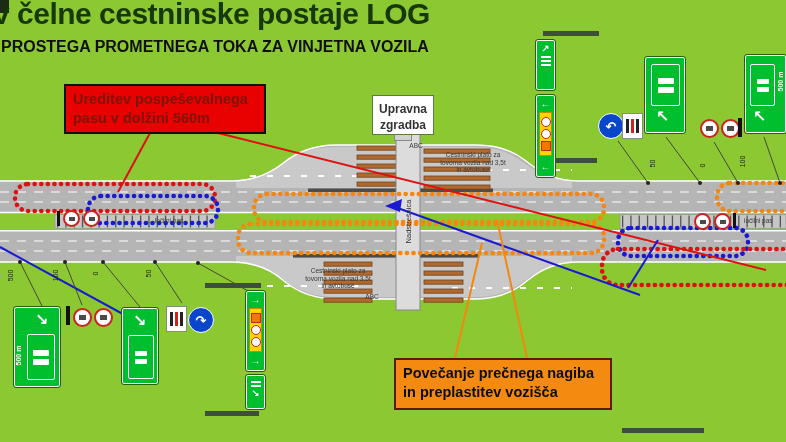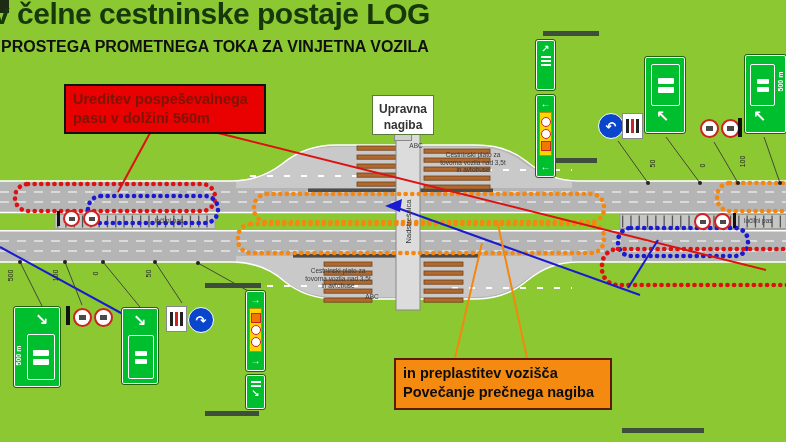--- a/index.html
+++ b/index.html
@@ -149,28 +149,28 @@
 
   <div class="abs" style="left:0;top:2;width:9px;height:13px;background:#1d2b14;"></div>
   <div class="abs title" style="left:-7px;top:-3px;">v čelne cestninske postaje LOG</div>
   <div class="abs subtitle" style="left:1px;top:38px;">PROSTEGA PROMETNEGA TOKA ZA VINJETNA VOZILA</div>
 
   <div class="abs annbox redbox" style="left:64px;top:84px;width:202px;height:50px;">
     <div>Ureditev pospeševalnega</div>
     <div>pasu v dolžini 560m</div>
   </div>
   <div class="abs annbox orangebox" style="left:394px;top:358px;width:218px;height:52px;">
+    <div>Povečanje prečnega nagiba</div>
     <div>in preplastitev vozišča</div>
-    <div>Povečanje prečnega nagiba</div>
   </div>
 
   <div class="abs" style="left:394px;top:131px;width:18px;height:10px;background:#d0d0d0;border:1px solid #888;"></div>
   <div class="abs building" style="left:372px;top:95px;width:62px;height:40px;">
     <div>Upravna</div>
-    <div>nagiba</div>
+    <div>zgradba</div>
   </div>
 
   <div class="abs rot90" style="left:373px;top:217px;width:70px;font-size:7.5px;color:#333;text-align:center;">
     <span>Nadstrešnica</span>
   </div>
 
   <div class="abs tinytxt" style="left:425px;top:151px;width:96px;">
     <div>Cestninski plato za</div>
     <div>tovorna vozila nad 3,5t</div>
     <div>in avtobuse</div>

